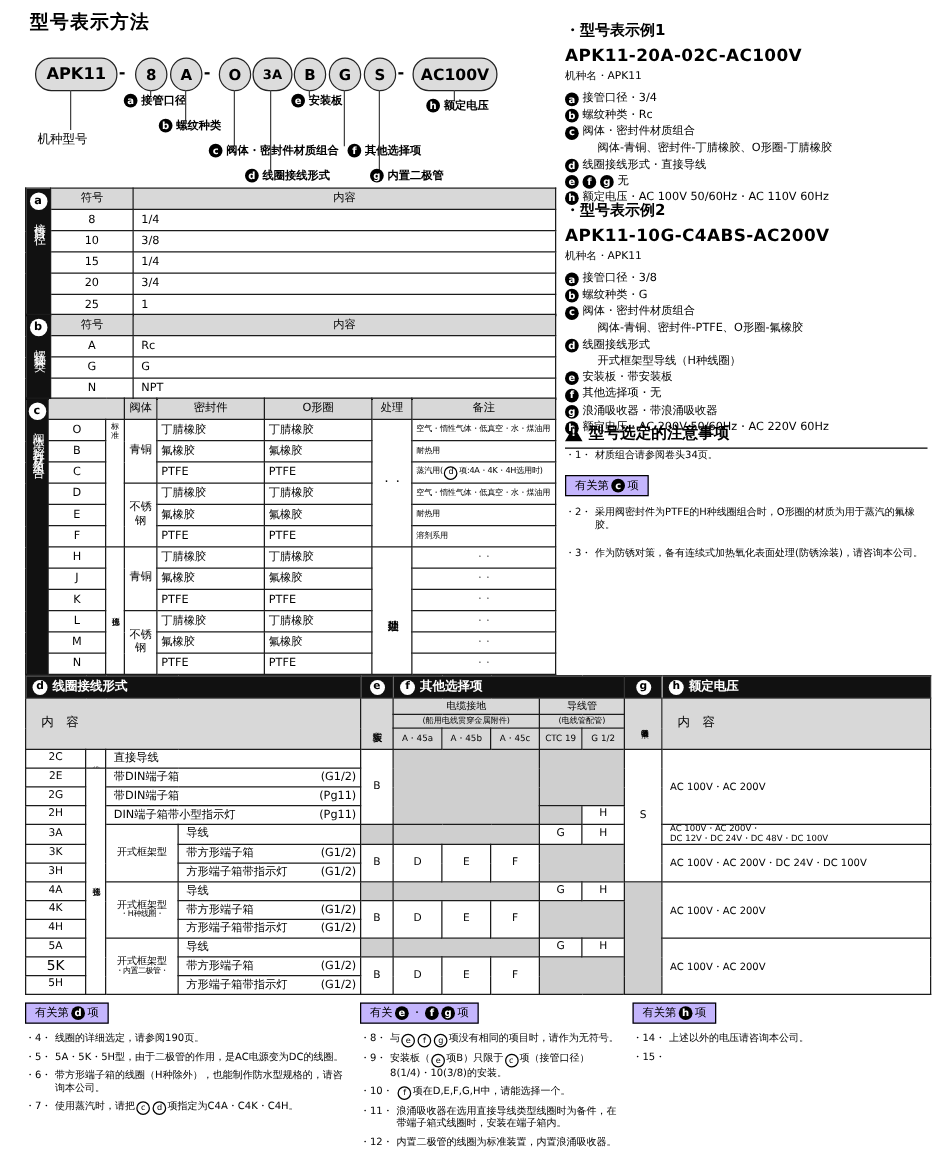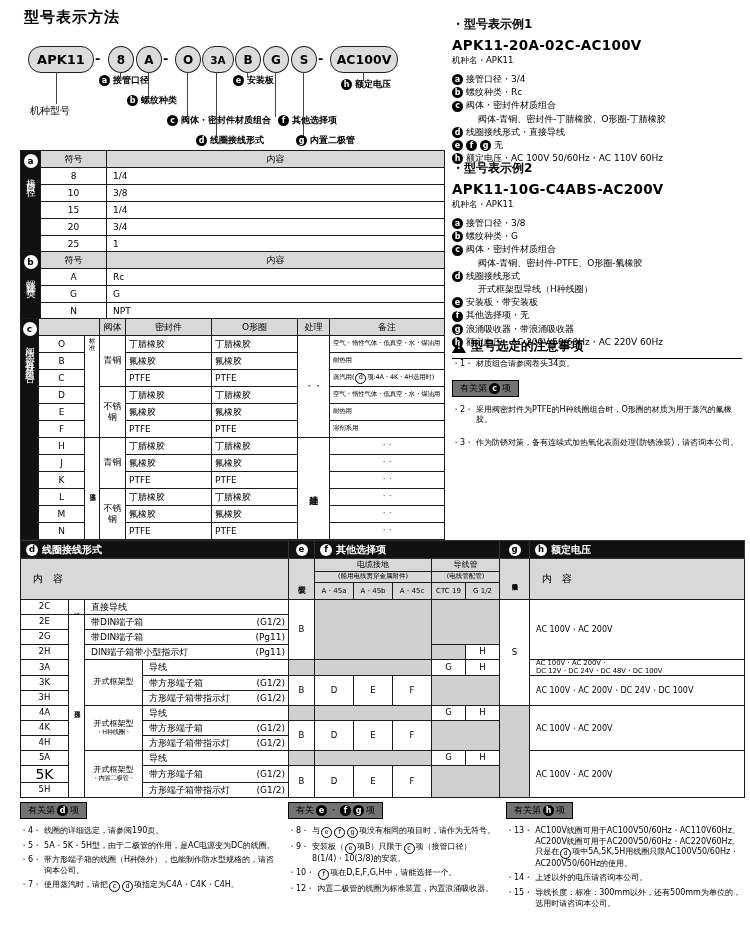--- a/index.html
+++ b/index.html
@@ -56,21 +56,21 @@
   .mlabel{position:absolute;font-size:10px;}
   .pgtitle{position:absolute;font-size:15px;font-weight:bold;letter-spacing:1px;}
   
   .exwrap{position:absolute;width:293px;}
   .extitle{font-size:12px;font-weight:bold;margin-bottom:4px;}
   .exmodel{font-size:13.5px;font-weight:bold;letter-spacing:0.3px;margin-bottom:2px;}
   .exmachine{font-size:8.5px;margin-bottom:6px;}
   .exline{display:flex;align-items:center;gap:3px;font-size:9px;line-height:13.2px;}
   .exline.ind{padding-left:26px;}
   .lbl{border:1.2px solid #000;display:inline-flex;gap:2px;align-items:center;
-       padding:1px 7px;font-size:9px;background:#737373;}
+       padding:1px 7px;font-size:9px;background:#c4b5fd;}
   .fnitem{display:flex;gap:3px;margin-bottom:4px;font-size:8px;line-height:1.32;}
   .num{flex:none;white-space:nowrap;}
   .num::before{content:"・";}
   .num::after{content:"・";}
   .fntext{flex:1;}
   .ntitlebox{display:flex;align-items:center;gap:5px;border-bottom:1.2px solid #000;
        padding-bottom:3px;margin-bottom:0;}
   .ntitle{font-size:12.5px;font-weight:bold;}
   .tri{width:0;height:0;border-left:7px solid transparent;border-right:7px solid transparent;
        border-bottom:12px solid #000;position:relative;flex:none;}
@@ -501,21 +501,21 @@
               <span>导线</span>
             </div>
           </td>
           <td class="gray"></td>
           <td class="gray" rowspan="1" colspan="3"></td>
           <td class="lettc">G</td>
           <td class="lettc">H</td>
           <td class="volt" rowspan="3">AC 100V・AC 200V</td>
         </tr>
         <tr style="height: 15px;">
-          <td class="codec" style="font-size: 14px;">5K</td>
+          <td class="codec" style="font-size: 11px;">5K</td>
           <td class="cont">
             <div class="csize">
               <span>带方形端子箱</span>
               <span>(G1/2)</span>
             </div>
           </td>
           <td class="lettc" rowspan="2">B</td>
           <td class="lettc" rowspan="2">D</td>
           <td class="lettc" rowspan="2">E</td>
           <td class="lettc" rowspan="2">F</td>
@@ -657,30 +657,29 @@
       </div><div class="fnitem">
         <span class="num">8</span>
         <div class="fntext">与<span class="cl">e</span><span class="cl">f</span><span class="cl">g</span>项没有相同的项目时，请作为无符号。</div>
       </div><div class="fnitem">
         <span class="num">9</span>
         <div class="fntext">安装板（<span class="cl">e</span>项B）只限于<span class="cl">c</span>项（接管口径）8(1/4)・10(3/8)的安装。</div>
       </div><div class="fnitem">
         <span class="num">10</span>
         <div class="fntext"><span class="cl">f</span>项在D,E,F,G,H中，请能选择一个。</div>
       </div><div class="fnitem">
+        <span class="num">11</span>
+        <div class="fntext">浪涌吸收器在选用直接导线类型线圈时为备件，在带端子箱式线圈时，安装在端子箱内。</div>
+      </div><div class="fnitem">
         <span class="num">12</span>
         <div class="fntext">内置二极管的线圈为标准装置，内置浪涌吸收器。</div>
       </div></div>
     <div class="abs" style="left: 506px; top: 798px; width: 237px;"><div class="lbl" style="margin-bottom: 7px;">
         <span>有关第</span>
         <span class="bk">h</span>
         <span>项</span>
       </div><div class="fnitem">
-        <span class="num">13</span>
-        <div class="fntext">AC100V线圈可用于AC100V50/60Hz・AC110V60Hz。AC200V线圈可用于AC200V50/60Hz・AC220V60Hz。只是在<span class="cl">d</span>项中5A,5K,5H用线圈只限AC100V50/60Hz・AC200V50/60Hz的使用。</div>
-      </div><div class="fnitem">
         <span class="num">14</span>
         <div class="fntext">上述以外的电压请咨询本公司。</div>
       </div><div class="fnitem">
         <span class="num">15</span>
-        <div class="fntext">导线长度：标准：300mm以外，还有500mm为单位的，选用时请咨询本公司。</div>
       </div></div>
   </div>
 
 </body></html>

